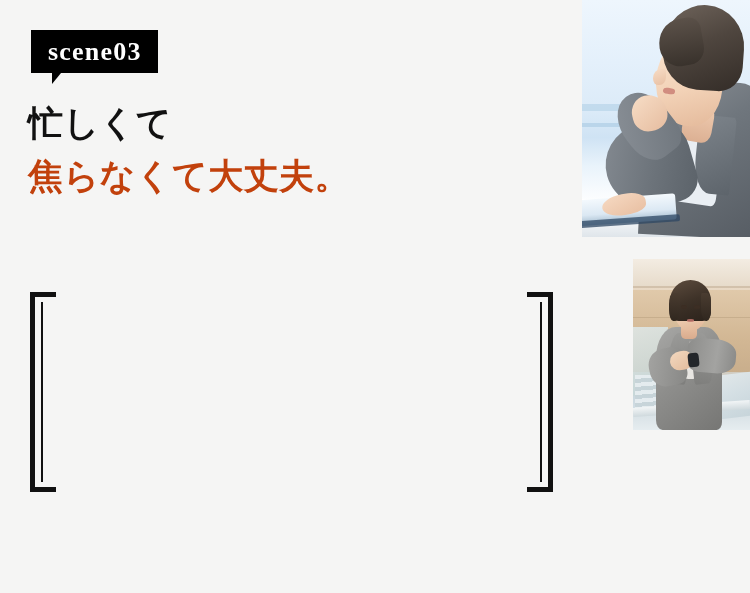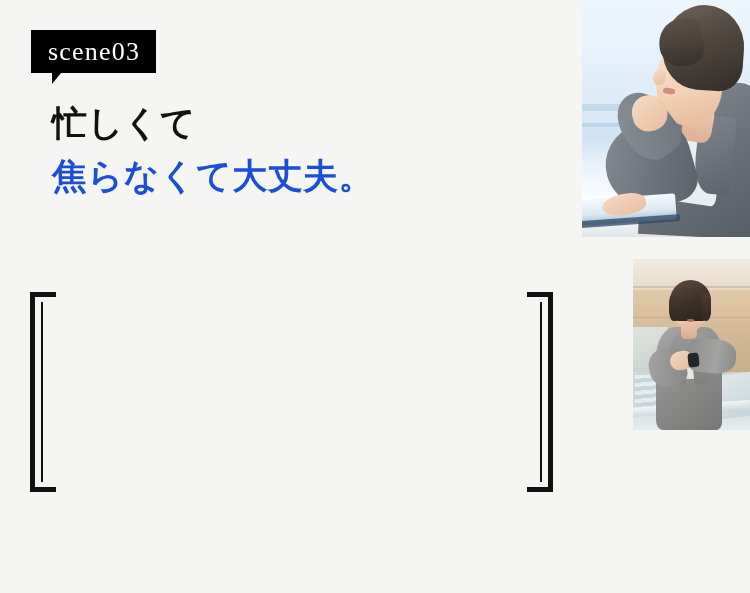--- a/index.html
+++ b/index.html
@@ -35,20 +35,21 @@
     background: #000000;
     color: #ffffff;
     font-family: "Liberation Serif", "DejaVu Serif", serif;
     font-size: 26px;
     line-height: 43px;
     height: 43px;
     padding: 0 16px 0 17px;
     letter-spacing: 1.2px;
     display: inline-block;
     white-space: nowrap;
+    font-weight: bold;
   }
   .badge-tail {
     position: absolute;
     left: 21px;
     top: 43px;
     width: 0;
     height: 0;
     border-left: 9px solid #000000;
     border-right: 9px solid transparent;
     border-bottom: 11px solid transparent;
@@ -62,24 +63,23 @@
     width: 545px;
     font-size: 35px;
     font-weight: bold;
     line-height: 53px;
     letter-spacing: 0.4px;
     color: #111111;
   }
   .headline .ln {
     display: block;
     white-space: nowrap;
-    margin-left: 24px;
   }
   .headline .accent {
-    color: #1d4ed8;
+    color: #c2410c;
   }
 
   
   .panel {
     position: absolute;
     left: 30px;
     top: 292px;
     width: 523px;
     height: 200px;
   }

